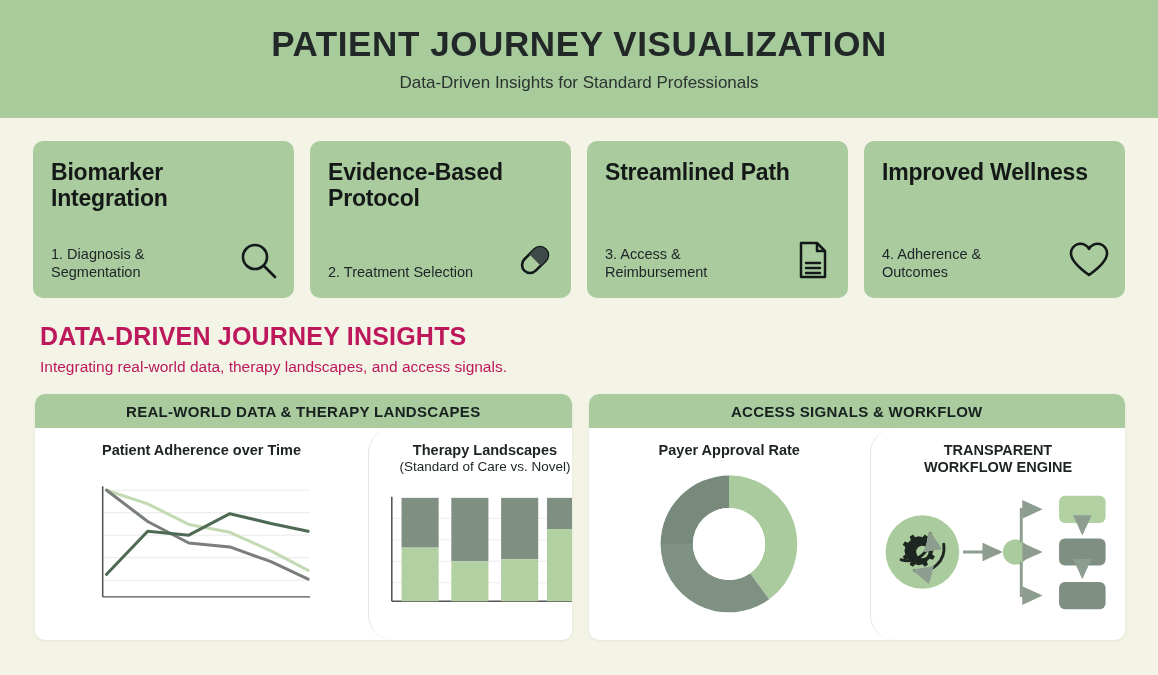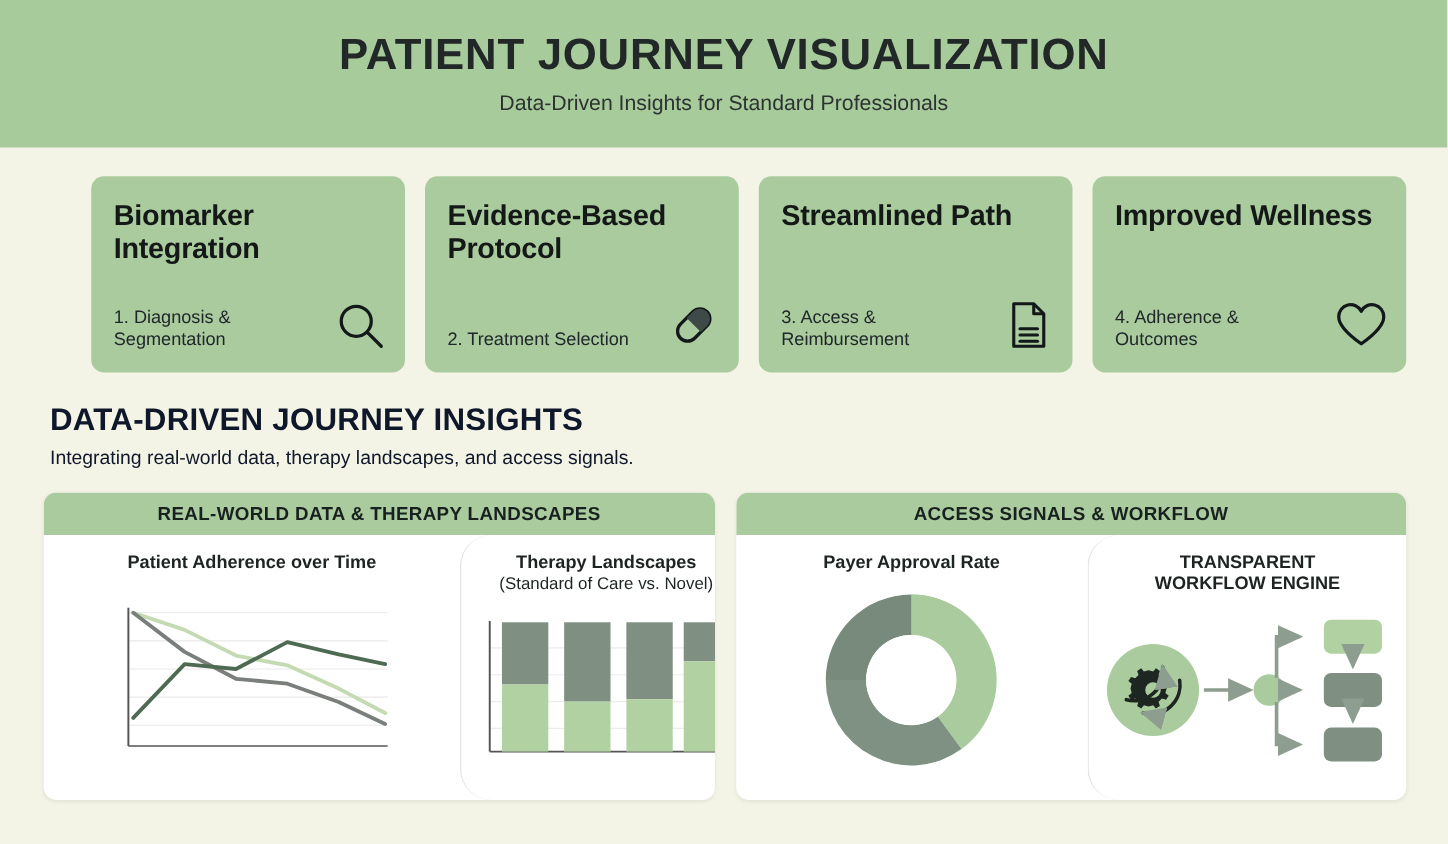--- a/index.html
+++ b/index.html
@@ -23,21 +23,20 @@
     color: #222827; text-align: right; line-height: 1.1;
   }
   .header .sub {
     margin-top: 10px; font-size: 17px; color: #2c3331; font-weight: 400;
   }
 
   
   .cards {
     display: flex; gap: 16px;
     padding: 23px 33px 0 33px;
-    margin-left: 40px;
   }
   .card {
     flex: 1 1 0; height: 157px;
     background: #a9cb9d; border-radius: 10px;
     padding: 19px 18px 14px 18px;
     position: relative;
   }
   .card-title {
     font-size: 23px; font-weight: 700; color: #141817;
     line-height: 1.12; letter-spacing: -0.2px;
@@ -49,24 +48,24 @@
   }
   .card-sub {
     font-size: 14.5px; color: #20272a; line-height: 1.28; max-width: 150px;
   }
   .card-icon { width: 44px; height: 44px; flex: 0 0 44px; }
   .card-icon svg { width: 100%; height: 100%; display: block; }
 
   
   .section-head { padding: 24px 0 0 40px; }
   .section-head h2 {
-    font-size: 25px; font-weight: 700; color: #0f172a; letter-spacing: 0.2px;
+    font-size: 25px; font-weight: 700; color: #be185d; letter-spacing: 0.2px;
   }
   .section-head p {
-    margin-top: 7px; font-size: 15.5px; color: #0f172a;
+    margin-top: 7px; font-size: 15.5px; color: #be185d;
   }
 
   
   .panels {
     display: flex; gap: 17px;
     padding: 18px 33px 0 35px;
   }
   .panel {
     flex: 1 1 0; height: 246px;
     background: #ffffff; border-radius: 10px;

